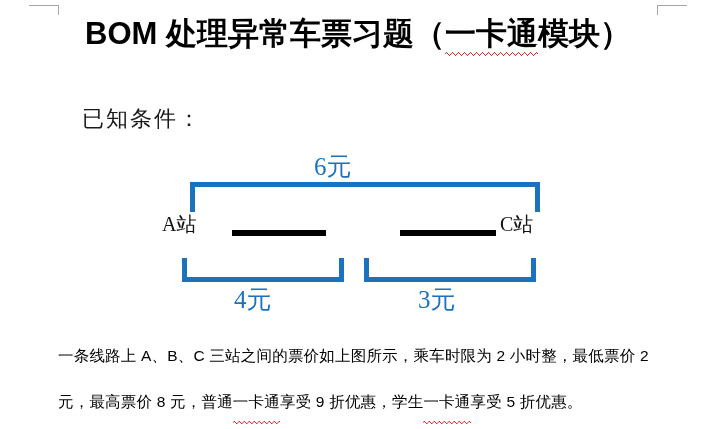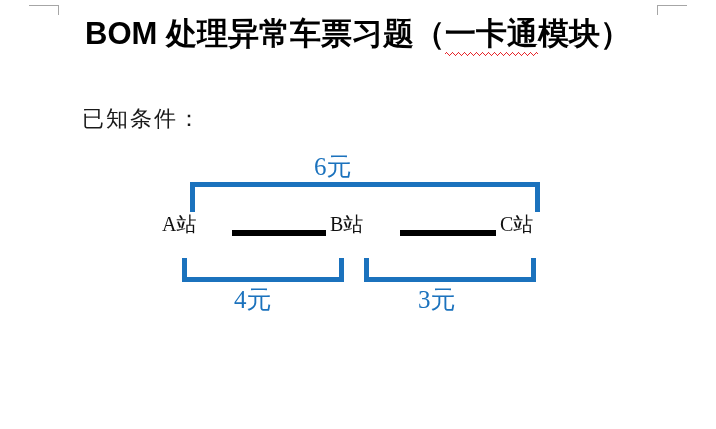--- a/index.html
+++ b/index.html
@@ -181,24 +181,27 @@
 
   <div id="known-heading">已知条件：</div>
 
   <div id="diagram">
 
     <div class="fare-label" id="fare-top">6元</div>
     <div class="bracket down" id="bracket-ac"></div>
 
     <div class="station" id="station-a">A站</div>
     <div class="link-line" id="link-ab"></div>
-    <div class="station" id="station-b">B站</div>
     <div class="link-line" id="link-bc"></div>
     <div class="station" id="station-c">C站</div>
 
     <div class="bracket up" id="bracket-ab"></div>
     <div class="bracket up" id="bracket-bc"></div>
     <div class="fare-label" id="fare-left">4元</div>
     <div class="fare-label" id="fare-right">3元</div>
   </div>
 
+  <div id="problem-text">
+    <span>一条线路上 A、B、C 三站之间的票价如上图所示，乘车时限为 2 小时整，最低票价 2</span><br>
+    <span>元，最高票价 8 元，普通</span><span class="sp-body"><span>一卡通</span><span class="squiggle"></span></span><span>享受 9 折优惠，学生</span><span class="sp-body"><span>一卡通</span><span class="squiggle"></span></span><span>享受 5 折优惠。</span>
+  </div>
 
 </div>
 
 </body></html>

